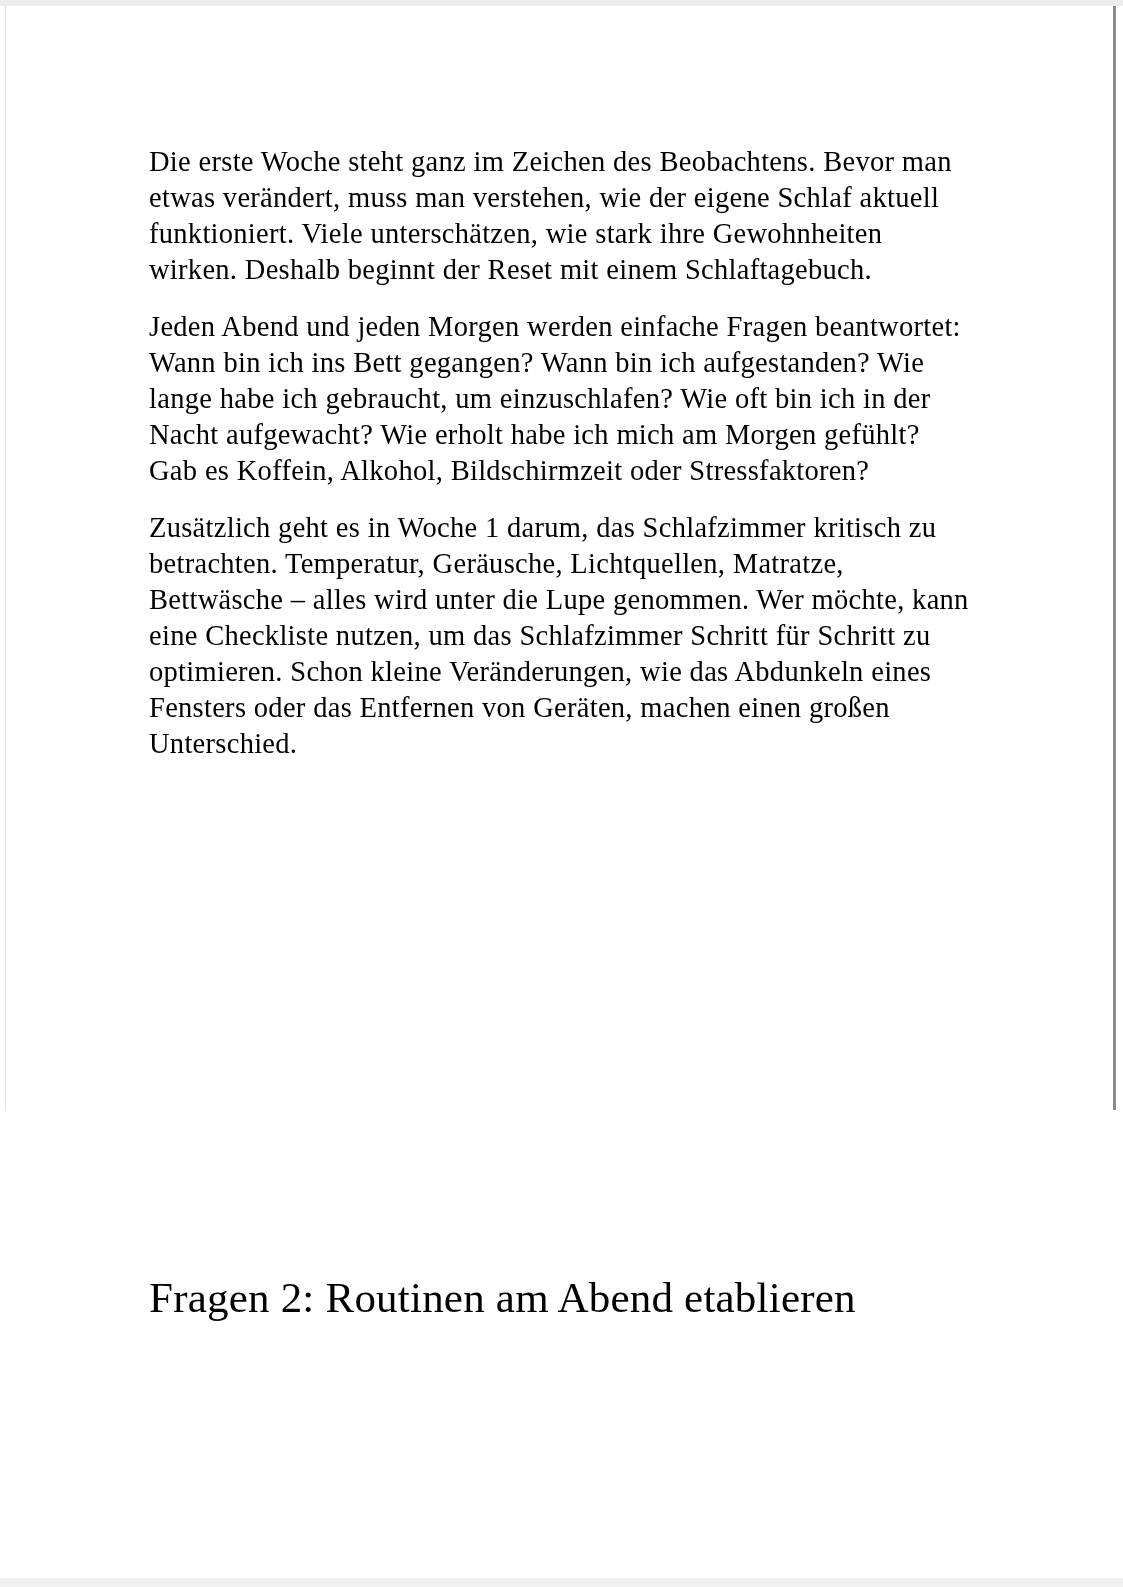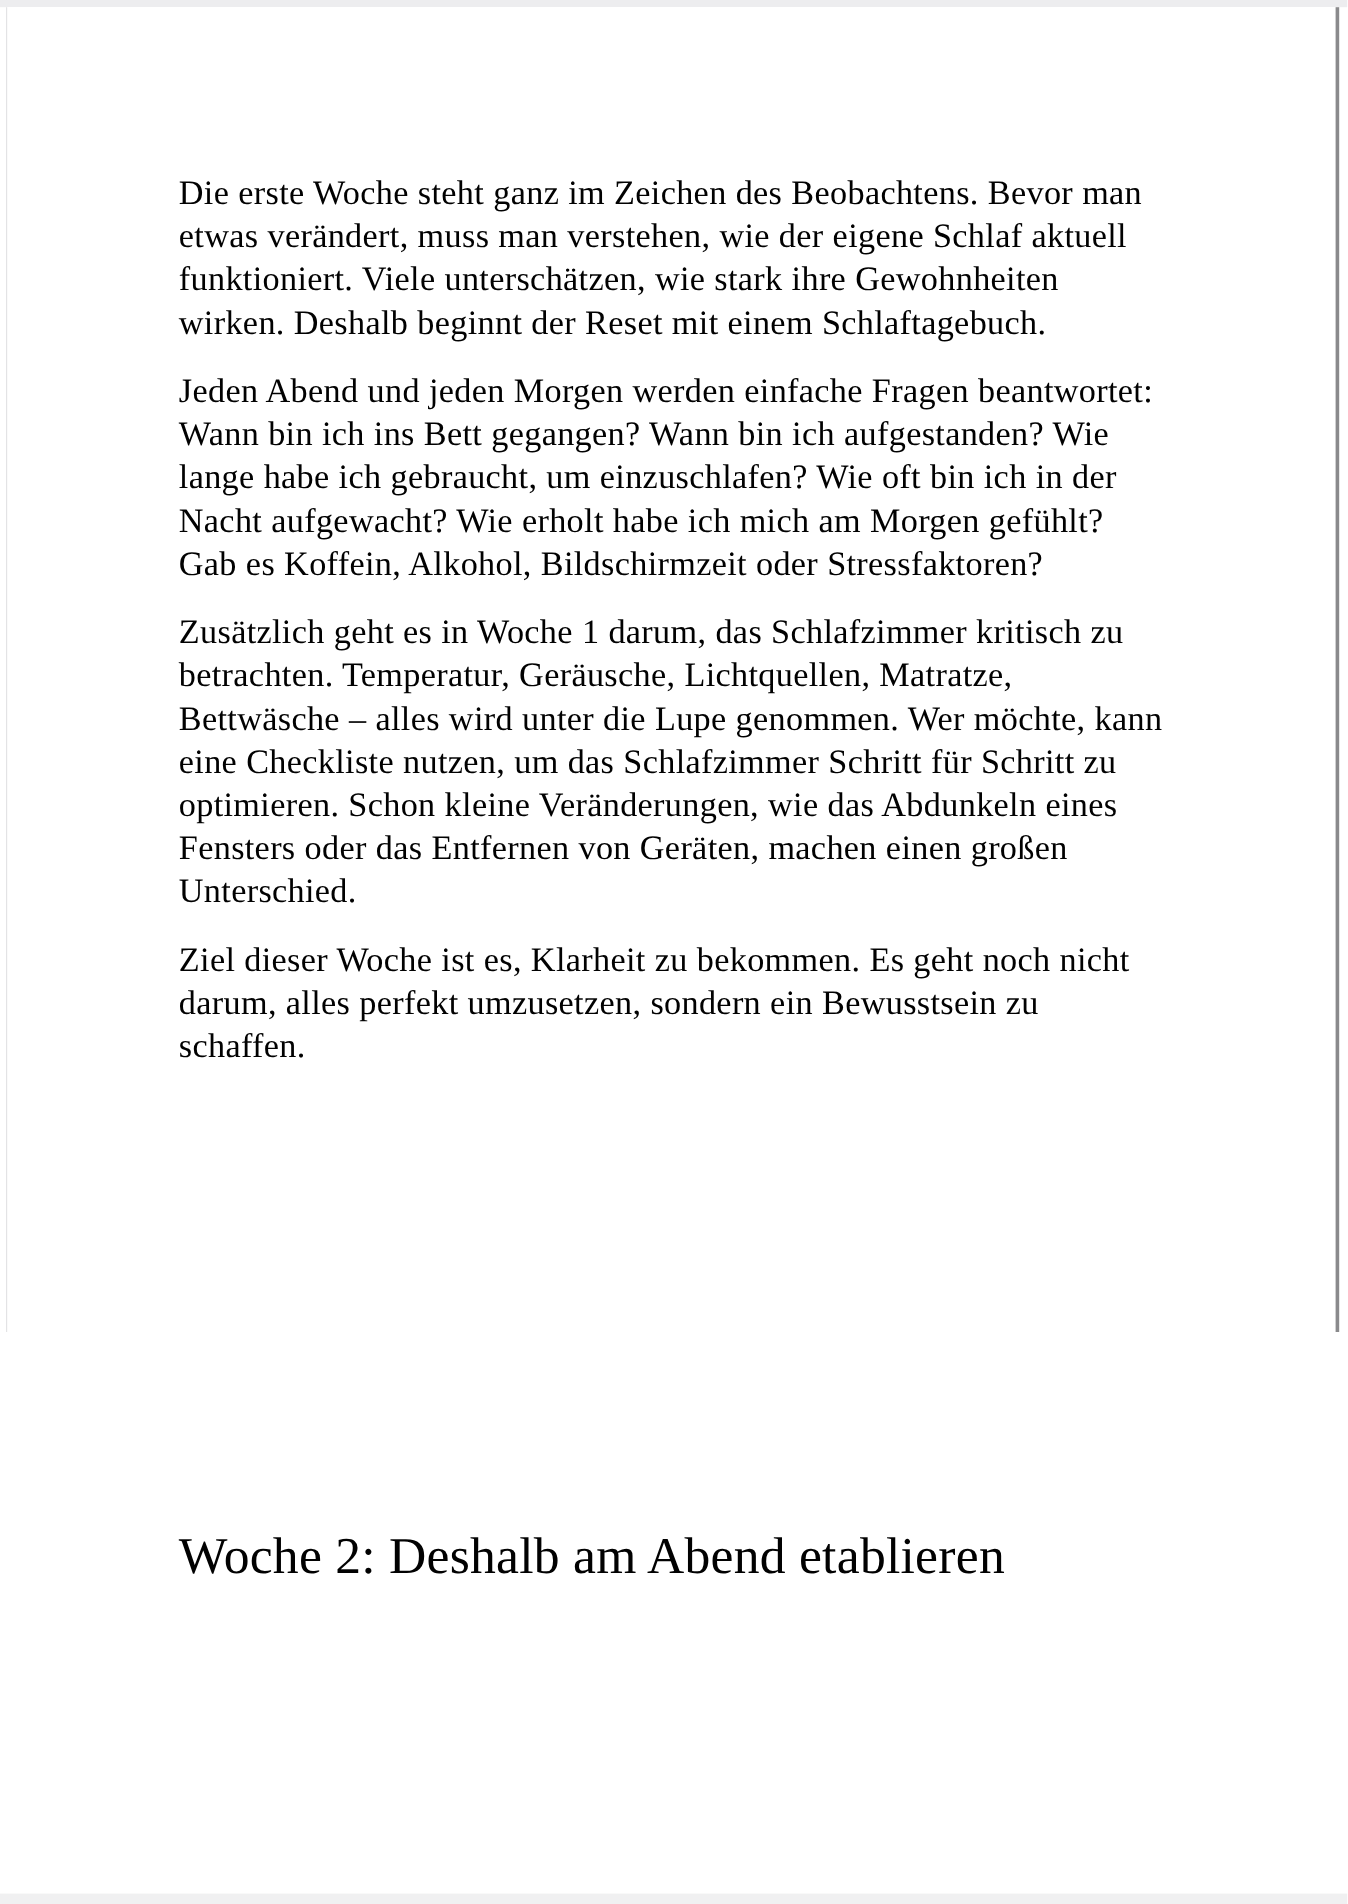--- a/index.html
+++ b/index.html
@@ -111,23 +111,22 @@
     <div class="page-content">
 
       <div class="text-column">
         <p class="body-paragraph">Die erste Woche steht ganz im Zeichen des Beobachtens. Bevor man etwas verändert, muss man verstehen, wie der eigene Schlaf aktuell funktioniert. Viele unterschätzen, wie stark ihre Gewohnheiten wirken. Deshalb beginnt der Reset mit einem Schlaftagebuch.</p>
 
         <p class="body-paragraph">Jeden Abend und jeden Morgen werden einfache Fragen beantwortet: Wann bin ich ins Bett gegangen? Wann bin ich aufgestanden? Wie lange habe ich gebraucht, um einzuschlafen? Wie oft bin ich in der Nacht aufgewacht? Wie erholt habe ich mich am Morgen gefühlt? Gab es Koffein, Alkohol, Bildschirmzeit oder Stressfaktoren?</p>
 
 
         <p class="body-paragraph">Zusätzlich geht es in Woche 1 darum, das Schlafzimmer kritisch zu betrachten. Temperatur, Geräusche, Lichtquellen, Matratze, Bettwäsche – alles wird unter die Lupe genommen. Wer möchte, kann eine Checkliste nutzen, um das Schlafzimmer Schritt für Schritt zu optimieren. Schon kleine Veränderungen, wie das Abdunkeln eines Fensters oder das Entfernen von Geräten, machen einen großen Unterschied.</p>
 
-        <p class="body-paragraph">Ziel dieser Woche ist es, Klarheit zu bekommen. Es geht noch nicht darum, alles perfekt umzusetzen, sondern ein Bewusstsein zu schaffen.</p>
       </div>
 
-      <h2 class="section-heading">Woche 2: Deshalb am Abend etablieren</h2>
+      <h2 class="section-heading">Fragen 2: Routinen am Abend etablieren</h2>
 
     </div>
   </div>
 
   <div class="viewport-bottom-band"></div>
 
 </div>
 
 </body></html>

